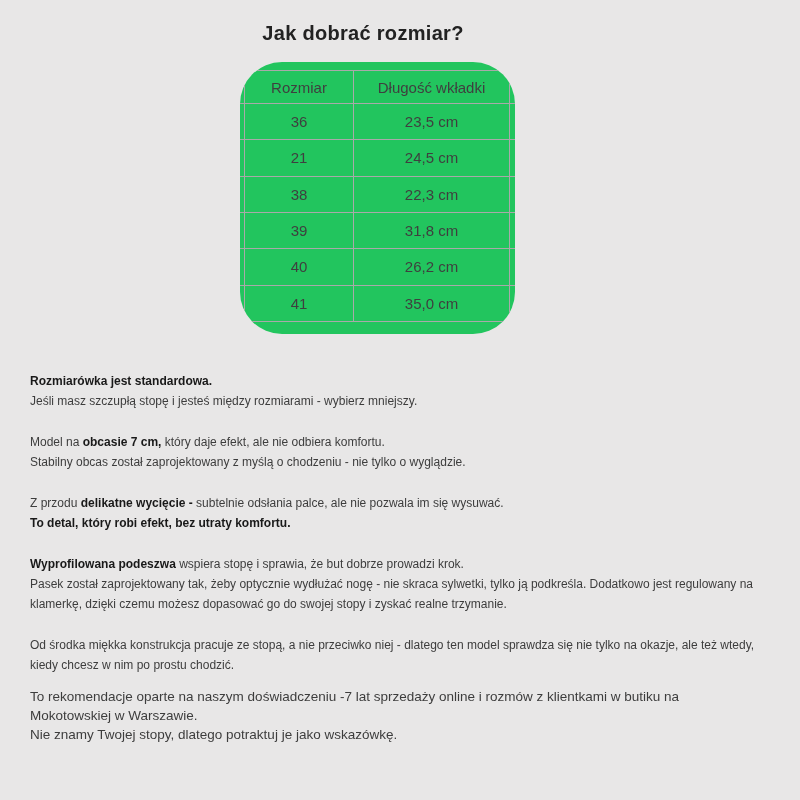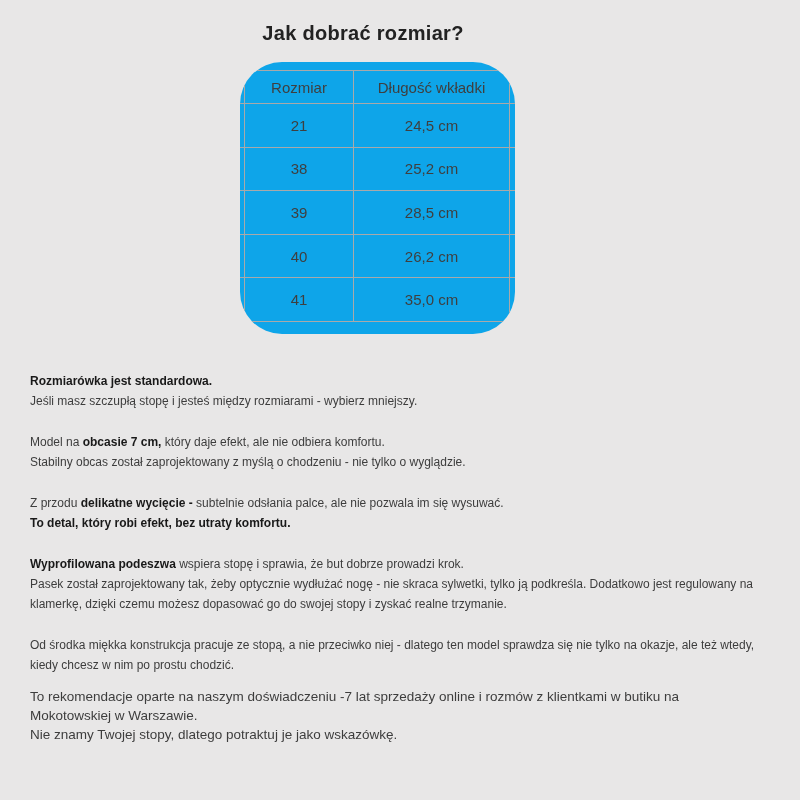--- a/index.html
+++ b/index.html
@@ -23,21 +23,21 @@
     font-weight: 700;
     letter-spacing: 0.3px;
     color: #222222;
   }
   .size-card {
     position: absolute;
     left: 240px;
     top: 62px;
     width: 275px;
     height: 272px;
-    background: #0ea5e9;
+    background: #22c55e;
     border-radius: 42px;
     overflow: hidden;
   }
   .size-table {
     position: absolute;
     top: 8px;
     left: -10px;
     width: 295px;
     height: 252px;
     border-collapse: collapse;
@@ -100,34 +100,40 @@
         <tr>
           <td></td>
           <th>Rozmiar</th>
           <th>Długość wkładki</th>
           <td></td>
         </tr>
       </thead>
       <tbody>
         <tr>
           <td></td>
+          <td>36</td>
+          <td>23,5 cm</td>
+          <td></td>
+        </tr>
+        <tr>
+          <td></td>
           <td>21</td>
           <td>24,5 cm</td>
           <td></td>
         </tr>
         <tr>
           <td></td>
           <td>38</td>
-          <td>25,2 cm</td>
+          <td>22,3 cm</td>
           <td></td>
         </tr>
         <tr>
           <td></td>
           <td>39</td>
-          <td>28,5 cm</td>
+          <td>31,8 cm</td>
           <td></td>
         </tr>
         <tr>
           <td></td>
           <td>40</td>
           <td>26,2 cm</td>
           <td></td>
         </tr>
         <tr>
           <td></td>

